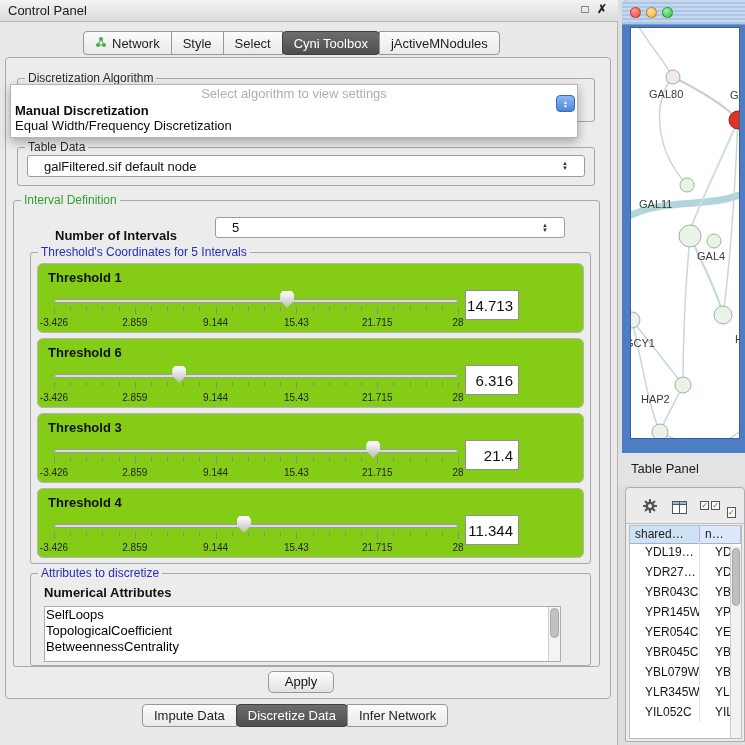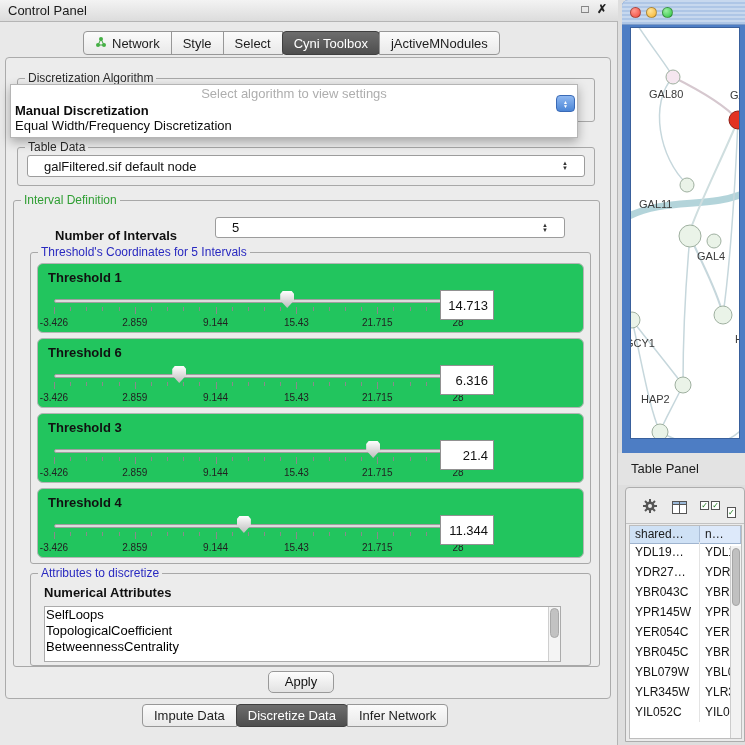--- a/index.html
+++ b/index.html
@@ -48,31 +48,31 @@
   .spin { display:flex; flex-direction:column; align-items:center; font-size:6px; line-height:5px; color:#333; }
   .spin::before { content:"▲"; } .spin::after { content:"▼"; }
   #combo-tabledata { left:27px; top:155px; width:558px; height:22px; }
   #combo-numint { left:215px; top:217px; width:350px; height:21px; }
 
   #group-interval { left:13px; top:200px; width:587px; height:467px; }
   #lbl-numint { position:absolute; left:55px; top:228px; font-size:13px; font-weight:bold; color:#111; }
 
   #group-thresh { left:30px; top:252px; width:561px; height:312px; }
   #thresh-list { position:absolute; left:37px; top:263px; width:547px; }
-  .threshold-panel { position:relative; height:70px; margin-bottom:5px; border:1px solid #b5b5b5; border-radius:6px; background:#22c55e; }
+  .threshold-panel { position:relative; height:70px; margin-bottom:5px; border:1px solid #b5b5b5; border-radius:6px; background:#84cc16; }
   .th-label { position:absolute; left:10px; top:6px; font-size:13px; font-weight:bold; color:#111; }
   .slider { position:absolute; left:16px; top:26px; width:404px; height:42px; }
   .track { position:absolute; left:0; right:0; top:9px; height:4px; background:#dcdcdc; border:1px solid #9e9e9e; border-radius:2px; }
   .thumb { position:absolute; top:1px; width:14px; height:17px; background:linear-gradient(#fefefe,#bdbdbd); clip-path:polygon(18% 0,82% 0,100% 18%,100% 55%,50% 100%,0 55%,0 18%); filter:drop-shadow(0 0 1px #777); }
   .ticks { position:absolute; left:0; right:0; top:17px; height:8px; }
   .tick { position:absolute; top:0; width:1px; height:4px; background:#8a8a8a; }
   .tick.major { height:7px; }
   .scale { position:absolute; left:0; right:0; top:27px; height:11px; }
   .scale-label { position:absolute; transform:translateX(-50%); font-size:10px; color:#222; white-space:nowrap; }
-  .value-box { position:absolute; left:402px; top:26px; width:54px; height:30px; background:#fff; border:1px solid #919191; font-size:13px; color:#111; display:flex; align-items:center; justify-content:flex-end; padding-right:5px; }
+  .value-box { position:absolute; left:427px; top:26px; width:54px; height:30px; background:#fff; border:1px solid #919191; font-size:15px; color:#111; display:flex; align-items:center; justify-content:flex-end; padding-right:5px; }
 
   #group-attrs { left:30px; top:573px; width:561px; height:93px; }
   #lbl-numattr { position:absolute; left:44px; top:585px; font-size:13px; font-weight:bold; color:#111; }
   #attr-list { position:absolute; left:44px; top:606px; width:517px; height:56px; background:#fff; border:1px solid #ababab; overflow:hidden; font-size:13px; }
   .attr-item { height:16px; line-height:16px; padding-left:1px; white-space:nowrap; }
   .vscroll { position:absolute; right:0; top:0; bottom:0; width:12px; background:#f4f4f4; border-left:1px solid #cfcfcf; }
   .vthumb { position:absolute; left:1px; top:1px; width:9px; height:30px; background:#c2c2c2; border:1px solid #a8a8a8; border-radius:5px; }
 
   #apply-btn { position:absolute; left:268px; top:671px; width:66px; height:22px; border:1px solid #999; border-radius:5px; background:linear-gradient(#fdfdfd,#e2e2e2); font-size:13px; color:#111; text-align:center; line-height:20px; }
 
@@ -102,21 +102,21 @@
   #icon-cb-single { left:101px; top:13px; }
   .cbx { width:9px; height:9px; border:1px solid #555; background:#fff; font-size:8px; line-height:8px; color:#1a7a1a; text-align:center; }
   .cbx::before { content:"✓"; }
 
   #tp-table { position:absolute; left:3px; top:37px; right:2px; bottom:2px; background:#fff; border:1px solid #bdbdbd; overflow:hidden; }
   #tp-header { display:flex; height:16px;align-items:center; }
   .th-cell { height:20px; line-height:20px; font-size:12px; color:#1b1b1b; padding-left:5px; overflow:hidden; white-space:nowrap; border-right:1px solid #aabdd6; border-bottom:1px solid #9fb4cf; }
   #th-c1 { width:70px; background:#cfe1f5; }
   #th-c2 { flex:1; background:#dde9fa; }
   .td-row { display:flex; height:20px; }
-  .td-cell { height:20px; line-height:20px; font-size:12px; color:#151515; padding-left:5px; overflow:hidden; white-space:nowrap; }
+  .td-cell { height:20px; line-height:20px; font-size:12px; color:#151515; padding-left:15px; overflow:hidden; white-space:nowrap; }
   .td-c1 { width:70px; border-right:1px solid #e4e4e4; }
   .td-c2 { flex:1; }
   #tp-scroll { position:absolute; right:0; top:20px; bottom:0; width:11px; background:#f2f2f2; border-left:1px solid #ccc; }
   #tp-thumb { position:absolute; left:1px; top:2px; width:8px; height:58px; background:#c0c0c0; border:1px solid #a6a6a6; border-radius:4px; }
 </style>
 </head>
 <body>
 
 <div id="root">
 

